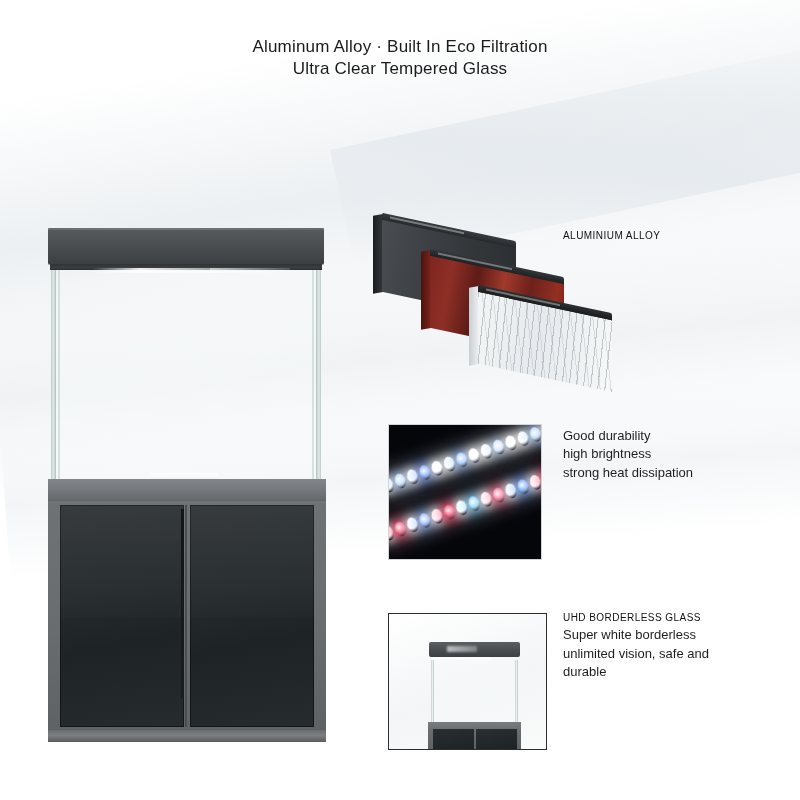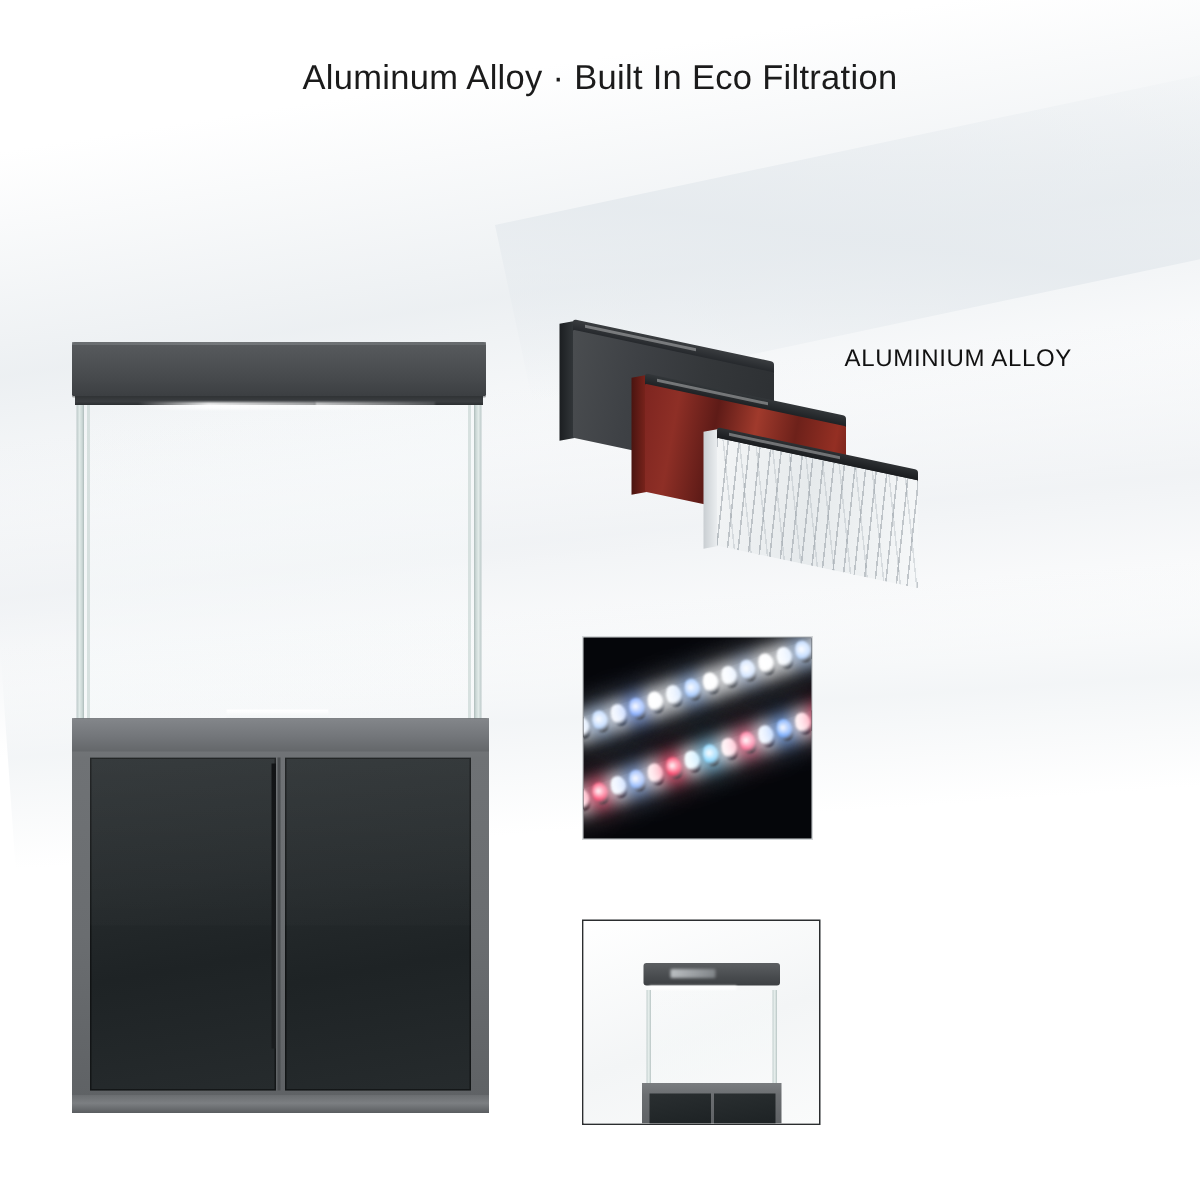--- a/index.html
+++ b/index.html
@@ -33,21 +33,21 @@
     background:linear-gradient(200deg,rgba(255,255,255,0) 0%,rgba(229,234,238,.9) 55%,rgba(255,255,255,0) 100%);
     transform:rotate(-12deg);transform-origin:left top;
   }
 
   
   .header{position:absolute;left:0;top:26px;width:800px;text-align:center;}
   .title{
     font-size:33px;letter-spacing:.7px;color:#121212;font-weight:400;
     line-height:1.12;white-space:nowrap;
   }
-  .sub1,.sub2{font-size:23px;color:#1b1b1b;font-weight:400;line-height:1.32;letter-spacing:.2px;}
+  .sub1,.sub2{font-size:17px;color:#1b1b1b;font-weight:400;line-height:1.32;letter-spacing:.2px;}
   .sub1{margin-top:10px;}
 
   
   .tank{position:absolute;left:44px;top:228px;width:286px;height:518px;}
 
   .hood{
     position:absolute;left:4px;top:0;width:276px;height:36px;
     background:linear-gradient(180deg,#585b5e 0%,#4e5154 38%,#45484b 72%,#3c3f42 100%);
     border-radius:2px 2px 1px 1px;
     box-shadow:0 1px 0 rgba(0,0,0,.35);
@@ -128,21 +128,21 @@
   .door-handle{
     position:absolute;top:30px;width:3px;height:190px;
     background:linear-gradient(180deg,#121416,#1a1d1f);
   }
   .door-handle.l{left:133px;}
   .gap-line{position:absolute;left:137px;top:26px;width:2px;height:222px;background:#4b4e51;}
 
   
   .feature{position:absolute;}
   .f-title{
-    font-size:16px;letter-spacing:.45px;color:#111;font-weight:400;line-height:1.22;
+    font-size:10px;letter-spacing:.45px;color:#111;font-weight:400;line-height:1.22;
   }
   .f-body{
     font-size:13px;color:#1f1f1f;line-height:1.42;margin-top:2px;white-space:pre-line;
   }
 
   
   .f1{left:563px;top:230px;width:232px;}
   .panels{position:absolute;left:378px;top:218px;width:176px;height:162px;}
   .panel{
     position:absolute;width:134px;height:72px;
@@ -228,20 +228,21 @@
 <div class="stage">
 
   <div class="bg-base"></div>
   <div class="bg-diag-1"></div>
   <div class="bg-diag-2"></div>
   <div class="bg-diag-3"></div>
   <div class="bg-diag-4"></div>
 
   <div class="header">
     <div class="sub1">Aluminum Alloy · Built In Eco Filtration</div>
+    <div class="sub2">Ultra Clear Tempered Glass</div>
   </div>
 
   <div class="tank">
     <div class="hood"></div>
     <div class="hood-lip"></div>
     <div class="hood-glow"></div>
     <div class="hood-glow2"></div>
 
     <div class="glass">
       <div class="glass-pane"></div>
@@ -325,33 +326,42 @@
           <div class="led" style="left: 119px; background: radial-gradient(circle at 42% 38%, rgb(255, 255, 255) 0%, rgb(255, 111, 149) 48%, rgba(0, 0, 0, 0) 78%); box-shadow: rgba(255, 111, 149, 0.667) 0px 0px 9px 3px, rgba(255, 111, 149, 0.267) 0px 0px 18px 7px;"></div>
           <div class="led" style="left: 132px; background: radial-gradient(circle at 42% 38%, rgb(255, 255, 255) 0%, rgb(255, 255, 255) 48%, rgba(0, 0, 0, 0) 78%); box-shadow: rgba(255, 255, 255, 0.667) 0px 0px 9px 3px, rgba(255, 255, 255, 0.267) 0px 0px 18px 7px;"></div>
           <div class="led" style="left: 145px; background: radial-gradient(circle at 42% 38%, rgb(255, 255, 255) 0%, rgb(111, 168, 255) 48%, rgba(0, 0, 0, 0) 78%); box-shadow: rgba(111, 168, 255, 0.667) 0px 0px 9px 3px, rgba(111, 168, 255, 0.267) 0px 0px 18px 7px;"></div>
           <div class="led" style="left: 158px; background: radial-gradient(circle at 42% 38%, rgb(255, 255, 255) 0%, rgb(255, 255, 255) 48%, rgba(0, 0, 0, 0) 78%); box-shadow: rgba(255, 255, 255, 0.667) 0px 0px 9px 3px, rgba(255, 255, 255, 0.267) 0px 0px 18px 7px;"></div>
           <div class="led" style="left: 171px; background: radial-gradient(circle at 42% 38%, rgb(255, 255, 255) 0%, rgb(255, 77, 115) 48%, rgba(0, 0, 0, 0) 78%); box-shadow: rgba(255, 77, 115, 0.667) 0px 0px 9px 3px, rgba(255, 77, 115, 0.267) 0px 0px 18px 7px;"></div>
         </div>
       </div>
   </div>
 
   <div class="feature f2">
+    <div class="f-body">Good durability
+ high brightness
+strong heat dissipation</div>
   </div>
 
   <div class="uhd-box feature-img">
     <div class="uhd-bg"></div>
     <div class="u-hood"></div>
     <div class="u-logo"></div>
     <div class="u-hood-glow"></div>
     <div class="u-glass">
       <div class="u-pane"></div>
       <div class="u-edge l"></div>
       <div class="u-edge r"></div>
     </div>
     <div class="u-pane-sheen"></div>
     <div class="u-cab">
       <div class="u-door l"></div>
       <div class="u-door r"></div>
     </div>
   </div>
 
+  <div class="feature f3">
+    <div class="f-title">UHD BORDERLESS GLASS</div>
+    <div class="f-body">Super white borderless
+unlimited vision, safe and
+durable</div>
+  </div>
 
 </div>
 
 </body></html>

